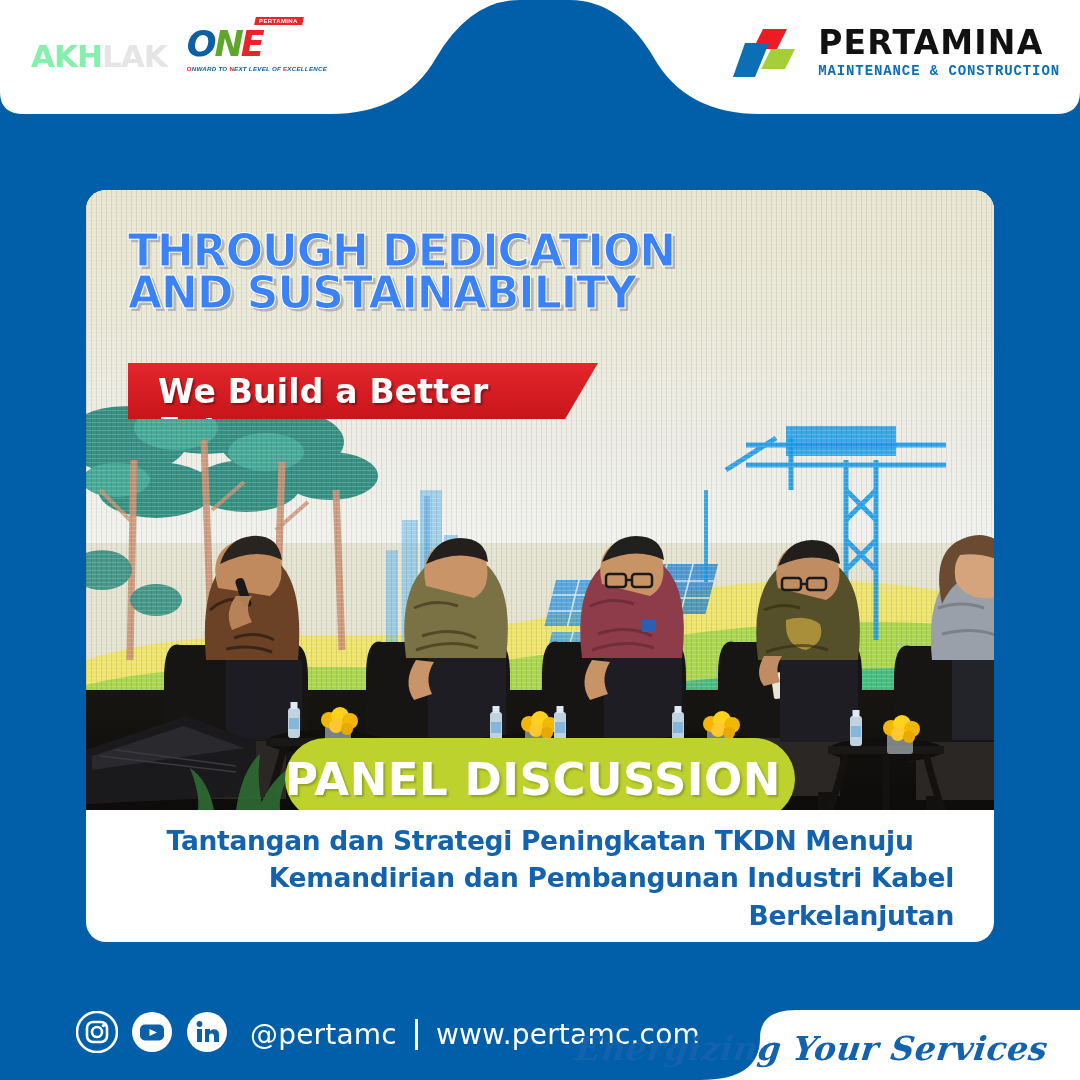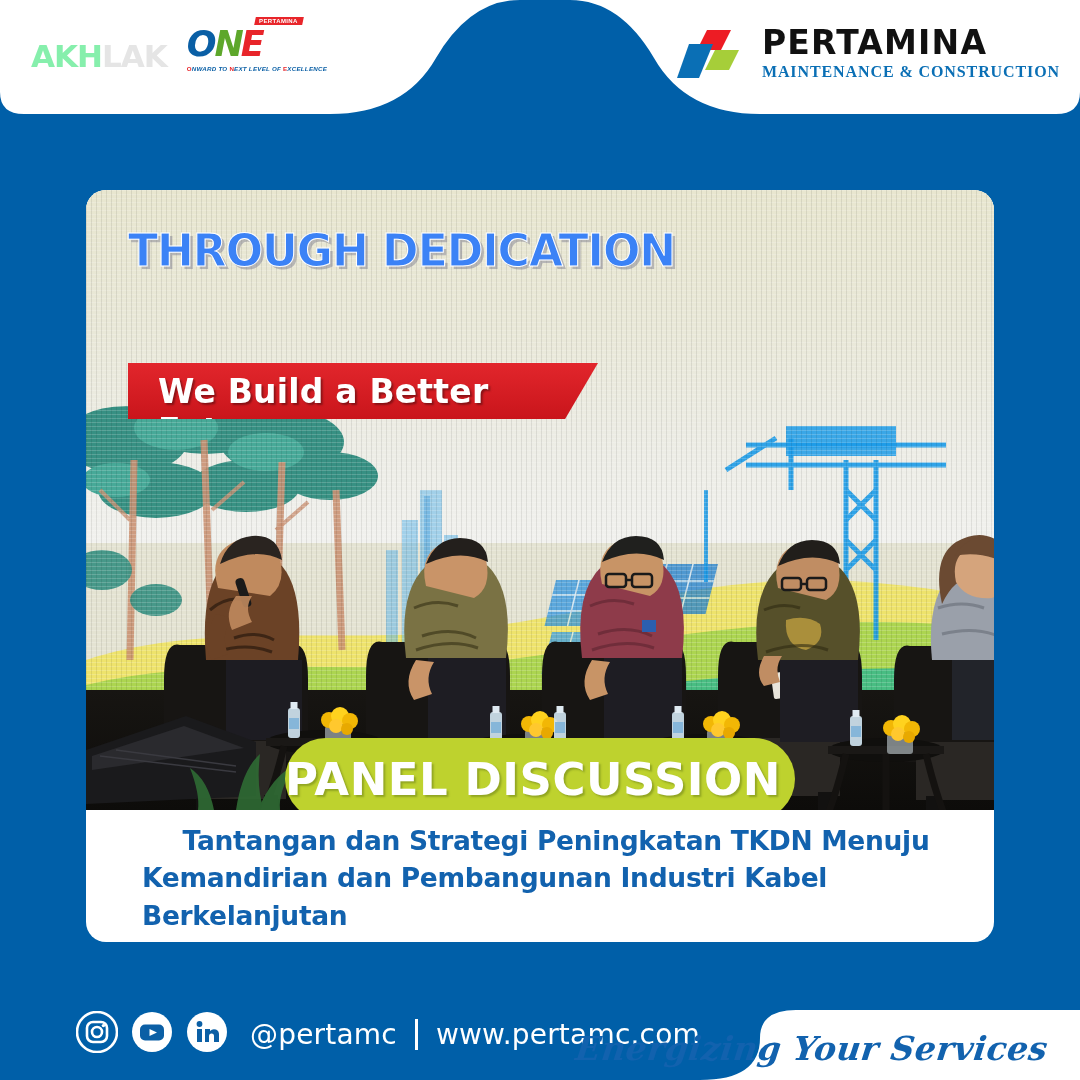--- a/index.html
+++ b/index.html
@@ -45,22 +45,22 @@
   .logo-right {
     position:absolute; right:20px; top:26px;
     display:flex; align-items:center; gap:13px; z-index:6;
   }
   .ptm-mark { width:72px; height:52px; }
   .ptm-text .ptm-name {
     font-size:33px; font-weight:bold; color:#111; letter-spacing:1.2px;
     line-height:1; font-family:"DejaVu Sans", sans-serif;
   }
   .ptm-text .ptm-sub {
-    font-size:16px; font-weight:bold; color:#0A6FB5; letter-spacing:.9px;
-    margin-top:4px; font-family:Liberation Serif, serif;
+    font-size:14px; font-weight:bold; color:#0A6FB5; letter-spacing:.9px;
+    margin-top:4px; font-family:Liberation Mono, monospace;
   }
 
   
   .card {
     position:absolute; left:86px; top:190px; width:908px; height:752px;
     background:#fff; border-radius:20px; overflow:hidden; z-index:3;
   }
   .photo { position:absolute; left:0; top:0; width:908px; height:620px; overflow:hidden; }
 
   
@@ -107,23 +107,23 @@
     background:#BED22E; z-index:4;
     display:flex; align-items:center; justify-content:flex-start;
   }
   .pill span {
     color:#fff; font-weight:bold; font-size:45px; letter-spacing:.5px;
     font-family:"DejaVu Sans", sans-serif;
     text-shadow:2px 2px 2px rgba(90,110,20,.45);
   }
 
   .caption {
-    position:absolute; left:16px; top:624px; width:908px; height:128px;
+    position:absolute; left:0; top:624px; width:908px; height:128px;
     display:flex; flex-direction:column; align-items:center; justify-content:center;
-    padding:0 40px; text-align:left;
+    padding:0 40px; text-align:right;
   }
   .caption div {
     color:#1262AE; font-weight:bold; font-size:26.5px; line-height:1.42;
     letter-spacing:-.3px; font-family:"DejaVu Sans", sans-serif;
   }
 
   
   .footer { position:absolute; left:0; bottom:0; width:1080px; height:100px; z-index:6; }
   .social { position:absolute; left:76px; bottom:27px; display:flex; align-items:center; gap:13px; }
   .sicon { width:42px; height:42px; }
@@ -278,20 +278,21 @@
           </g>
         </g>
       </svg>
 
       <div class="scan"></div>
       <div class="vscan"></div>
     </div>
 
     <div class="bd-title">
       <span class="l1">THROUGH DEDICATION</span>
+      <span class="l2">AND SUSTAINABILITY</span>
     </div>
     <div class="bd-ribbon">
       <span>We Build a Better Future</span>
     </div>
 
     <div class="stage-floor"></div>
 
     <svg width="908" height="620" viewBox="0 0 908 620" style="position:absolute;inset:0">
       <defs>
         <g id="chair">

